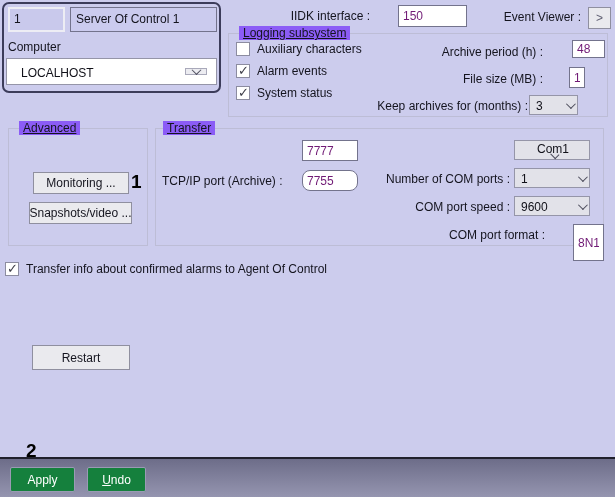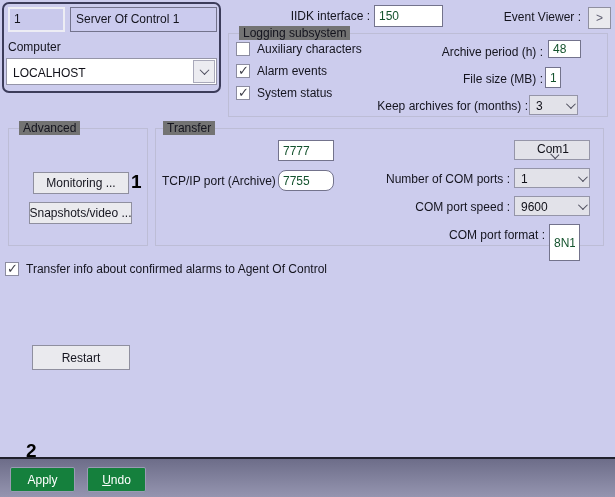--- a/index.html
+++ b/index.html
@@ -38,51 +38,53 @@
     background: #cbcbee;
     padding: 4px 5px;
     font-size: 12px;
     color: #14141e;
   }
 
   
   input.txt {
     font-family: "Liberation Sans", sans-serif;
     font-size: 12px;
-    color: #14532d;
+    color: #701a75;
     background: #ffffff;
     border: 1px solid #73738c;
     padding: 2px 4px;
     outline: none;
+    margin-left: 24px;
   }
 
   
   .groupbox {
     border: 1px solid #bdbdd6;
     background: transparent;
   }
   .group-title {
     position: absolute;
-    background: #737373;
+    background: #8b5cf6;
     padding: 0 4px;
     white-space: nowrap;
     color: #14141e;
+    text-decoration: underline;
   }
 
   
   .combo {
     display: flex;
     align-items: center;
     justify-content: space-between;
     background: #e2e2e9;
     border: 1px solid #9595a8;
     padding: 0 4px 0 6px;
     cursor: default;
   }
-  .combo.white { background: #ffffff; padding: 0; }
+  .combo.white { background: #ffffff; padding: 8px; }
   .combo-text { color: #101018; overflow: hidden; white-space: nowrap; padding-top: 1px; }
   .combo.white .combo-text { padding: 3px 0 0 6px; }
   .combo-arrowbtn {
     width: 22px;
     align-self: stretch;
     background: #ececf1;
     border: 1px solid #a9a9ba;
     display: flex; align-items: center; justify-content: center;
     margin: 1px;
   }

